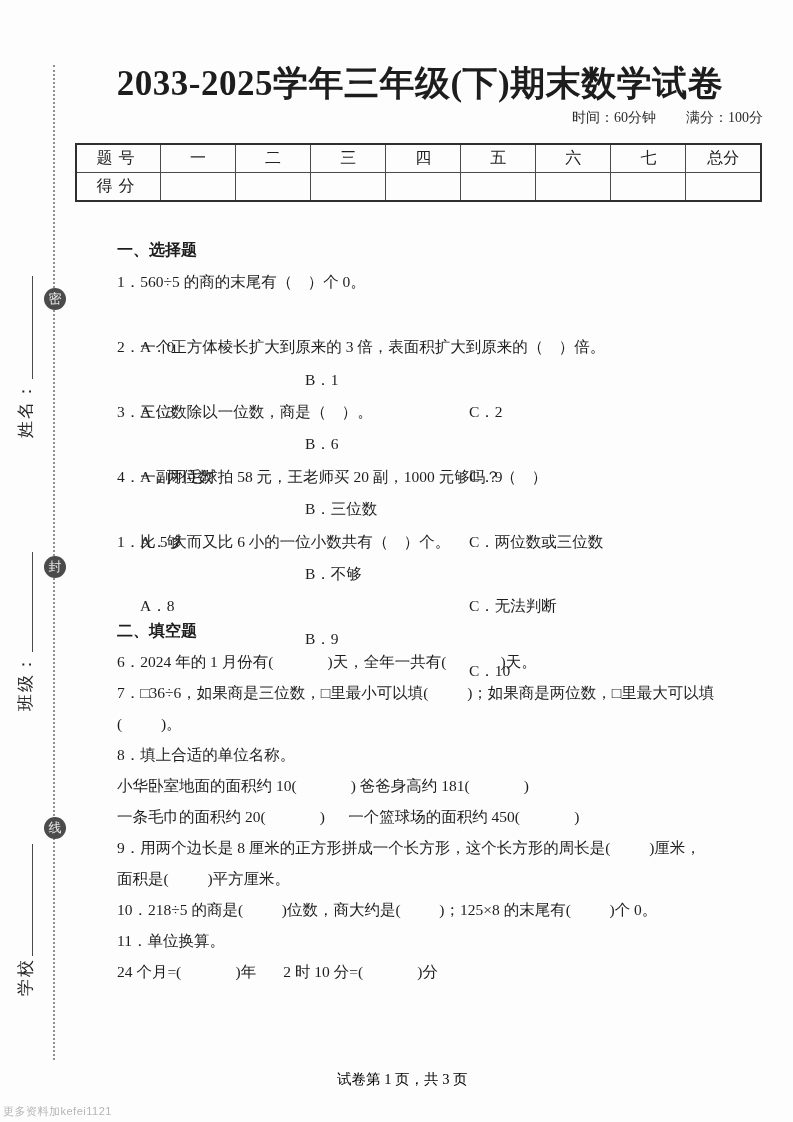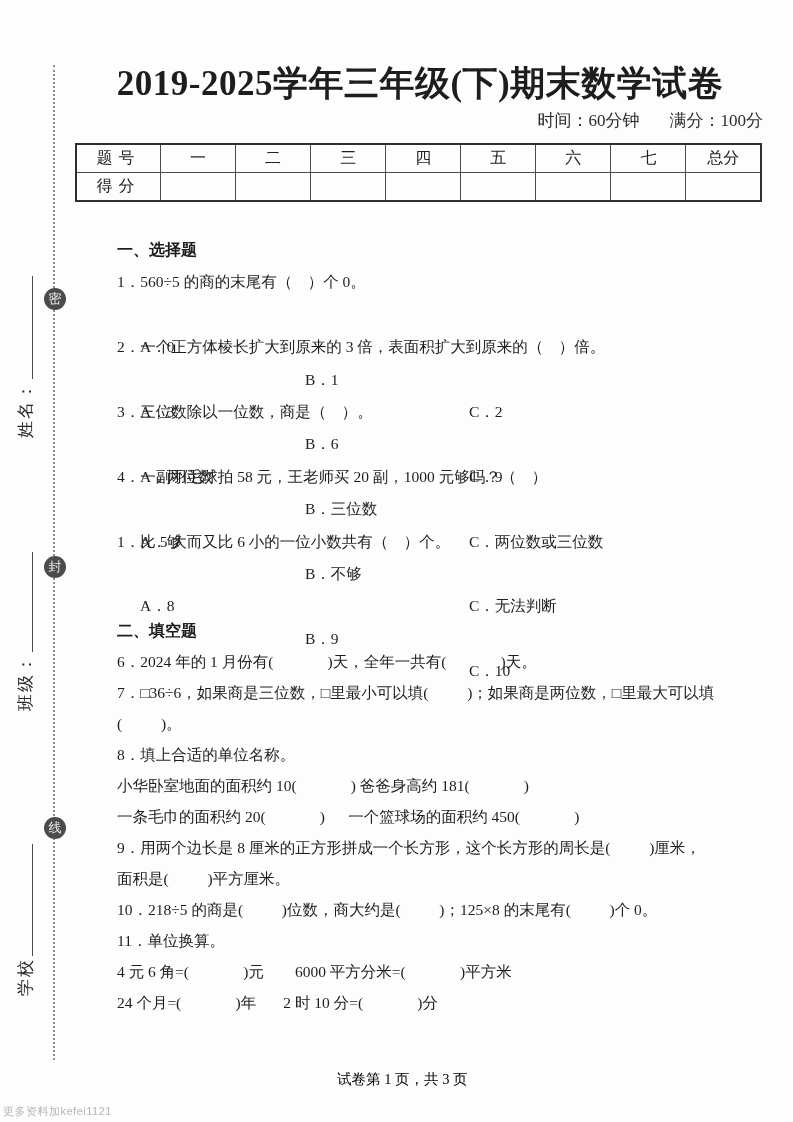--- a/index.html
+++ b/index.html
@@ -30,21 +30,21 @@
     display:inline-block;height:15px;border-bottom:1.6px solid #4a4a4a;
     vertical-align:-2px;margin-left:2px;
   }
   .bl-name{width:103px}.bl-class{width:100px}.bl-school{width:112px}
   
   .paper-title{
     position:absolute;left:85px;top:60px;width:670px;text-align:center;
     font-size:35px;font-weight:900;letter-spacing:0.5px;white-space:nowrap;
   }
   .meta{
-    position:absolute;top:109px;right:30px;font-size:17px;color:#2b2b2b;
+    position:absolute;top:109px;right:30px;font-size:14px;color:#2b2b2b;
     white-space:pre;
     padding-left:31px;
   }
   .meta .ml{margin-left:30px;}
   
   .score-table{
     position:absolute;left:75px;top:143px;width:687px;
     border-collapse:collapse;table-layout:fixed;
     font-size:16px;color:#222;border-radius:13px;
   }
@@ -83,21 +83,21 @@
 <div class="v-group v-name">
   <span>姓名：</span><span class="blankline bl-name"></span>
 </div>
 <div class="v-group v-class">
   <span>班级：</span><span class="blankline bl-class"></span>
 </div>
 <div class="v-group v-school">
   <span>学校</span><span class="blankline bl-school"></span>
 </div>
 
-<div class="paper-title">2019-2025学年三年级(下)期末数学试卷</div>
+<div class="paper-title">2033-2025学年三年级(下)期末数学试卷</div>
 <div class="meta"><span>时间：</span><span>60分钟</span><span class="ml">满分：</span><span>100分</span></div>
 
 <table class="score-table">
   <tbody>
       <tr>
     <td class="c0">题号</td>
     <td>一</td>
     <td>二</td>
     <td>三</td>
     <td>四</td>
@@ -164,18 +164,17 @@
   <div class="line">6．2024 年的 1 月份有(              )天，全年一共有(              )天。</div>
   <div class="line">7．□36÷6，如果商是三位数，□里最小可以填(          )；如果商是两位数，□里最大可以填</div>
   <div class="line">(          )。</div>
   <div class="line">8．填上合适的单位名称。</div>
   <div class="line">小华卧室地面的面积约 10(              ) 爸爸身高约 181(              )</div>
   <div class="line">一条毛巾的面积约 20(              )      一个篮球场的面积约 450(              )</div>
   <div class="line">9．用两个边长是 8 厘米的正方形拼成一个长方形，这个长方形的周长是(          )厘米，</div>
   <div class="line">面积是(          )平方厘米。</div>
   <div class="line">10．218÷5 的商是(          )位数，商大约是(          )；125×8 的末尾有(          )个 0。</div>
   <div class="line">11．单位换算。</div>
-  <div class="line">4 元 6 角=(              )元        6000 平方分米=(              )平方米</div>
   <div class="line">24 个月=(              )年       2 时 10 分=(              )分</div>
 </div>
 
 <div class="page-footer">试卷第 1 页，共 3 页</div>
 <div class="watermark">更多资料加kefei1121</div>
 
 </body></html>

